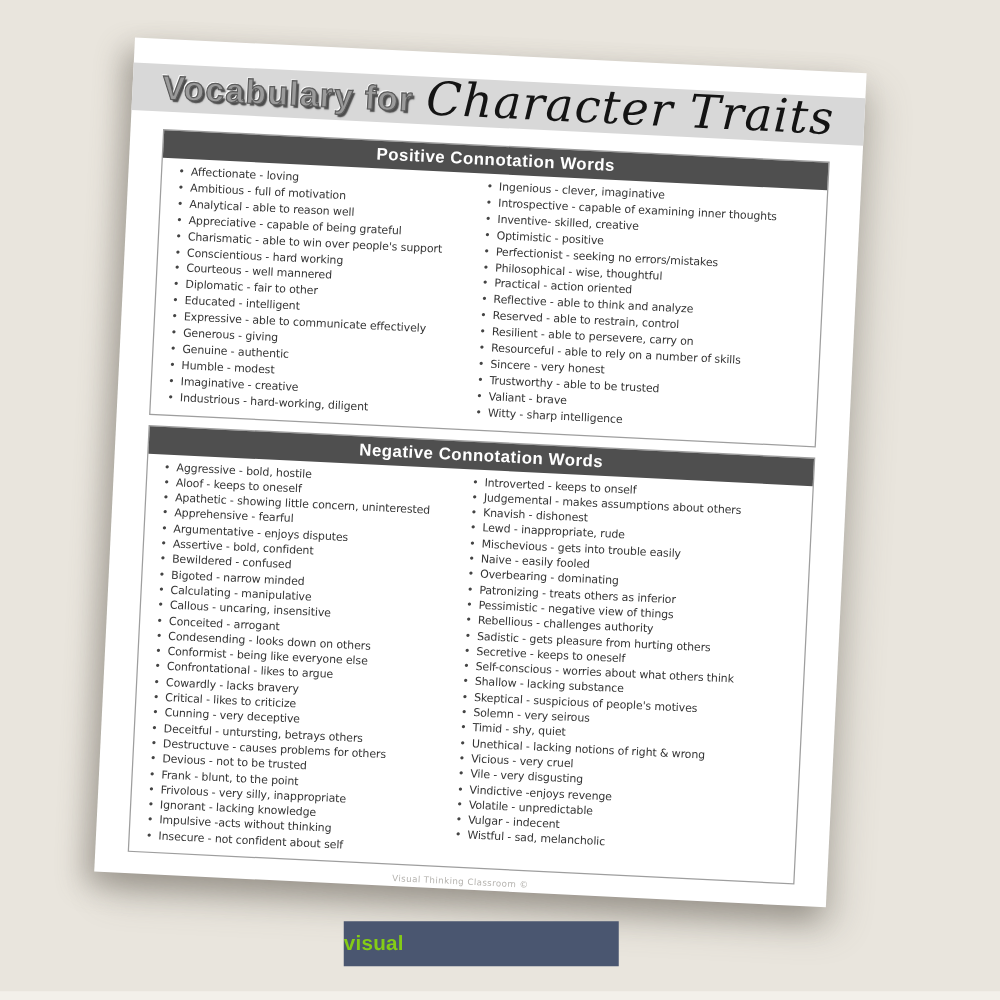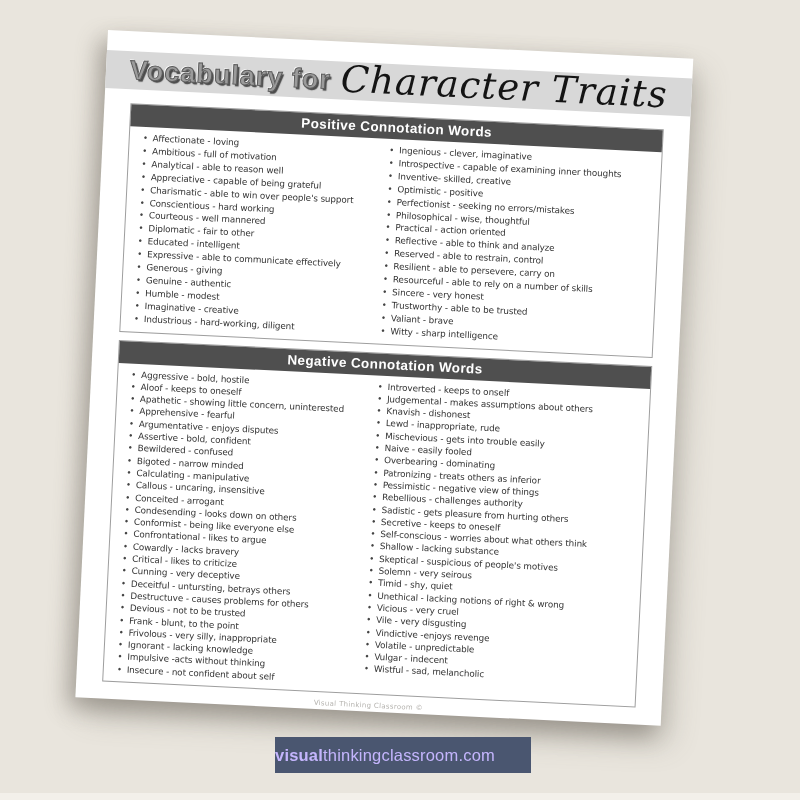--- a/index.html
+++ b/index.html
@@ -54,24 +54,24 @@
   .cols li::before{content:"\2022";position:absolute;left:1px;top:0;font-size:8.8px;color:#444;}
   .positive .cols li{line-height:12.9px;}
   .negative .cols li{line-height:12.3px;}
 
   .page-footer{
     margin-top:7px;text-align:center;font-size:7px;color:#b5b3af;letter-spacing:.3px;
   }
 
   
   .site-banner{
-    position:absolute;left:275px;top:737px;width:256px;height:36px;
+    position:absolute;left:275px;top:737px;width:220px;height:36px;
     background:var(--banner-bg,#4a5670);
     display:flex;align-items:center;justify-content:flex-start;
-    color:#c4b5fd;font-family:"Liberation Sans",sans-serif;font-size:16.5px;letter-spacing:.2px;
+    color:#84cc16;font-family:"Liberation Sans",sans-serif;font-size:16.5px;letter-spacing:.2px;
   }
   .site-banner .bold{font-weight:bold;}
 </style>
 </head>
 <body>
 
 <div class="canvas">
 
   <div class="paper">
 
@@ -178,16 +178,15 @@
           </ul>
       </div>
     </section>
 
     <div class="page-footer">Visual Thinking Classroom ©</div>
 
   </div>
 
   <div class="site-banner">
     <span class="bold">visual</span>
-      <span>thinkingclassroom.com</span>
   </div>
 
 </div>
 
 </body></html>

